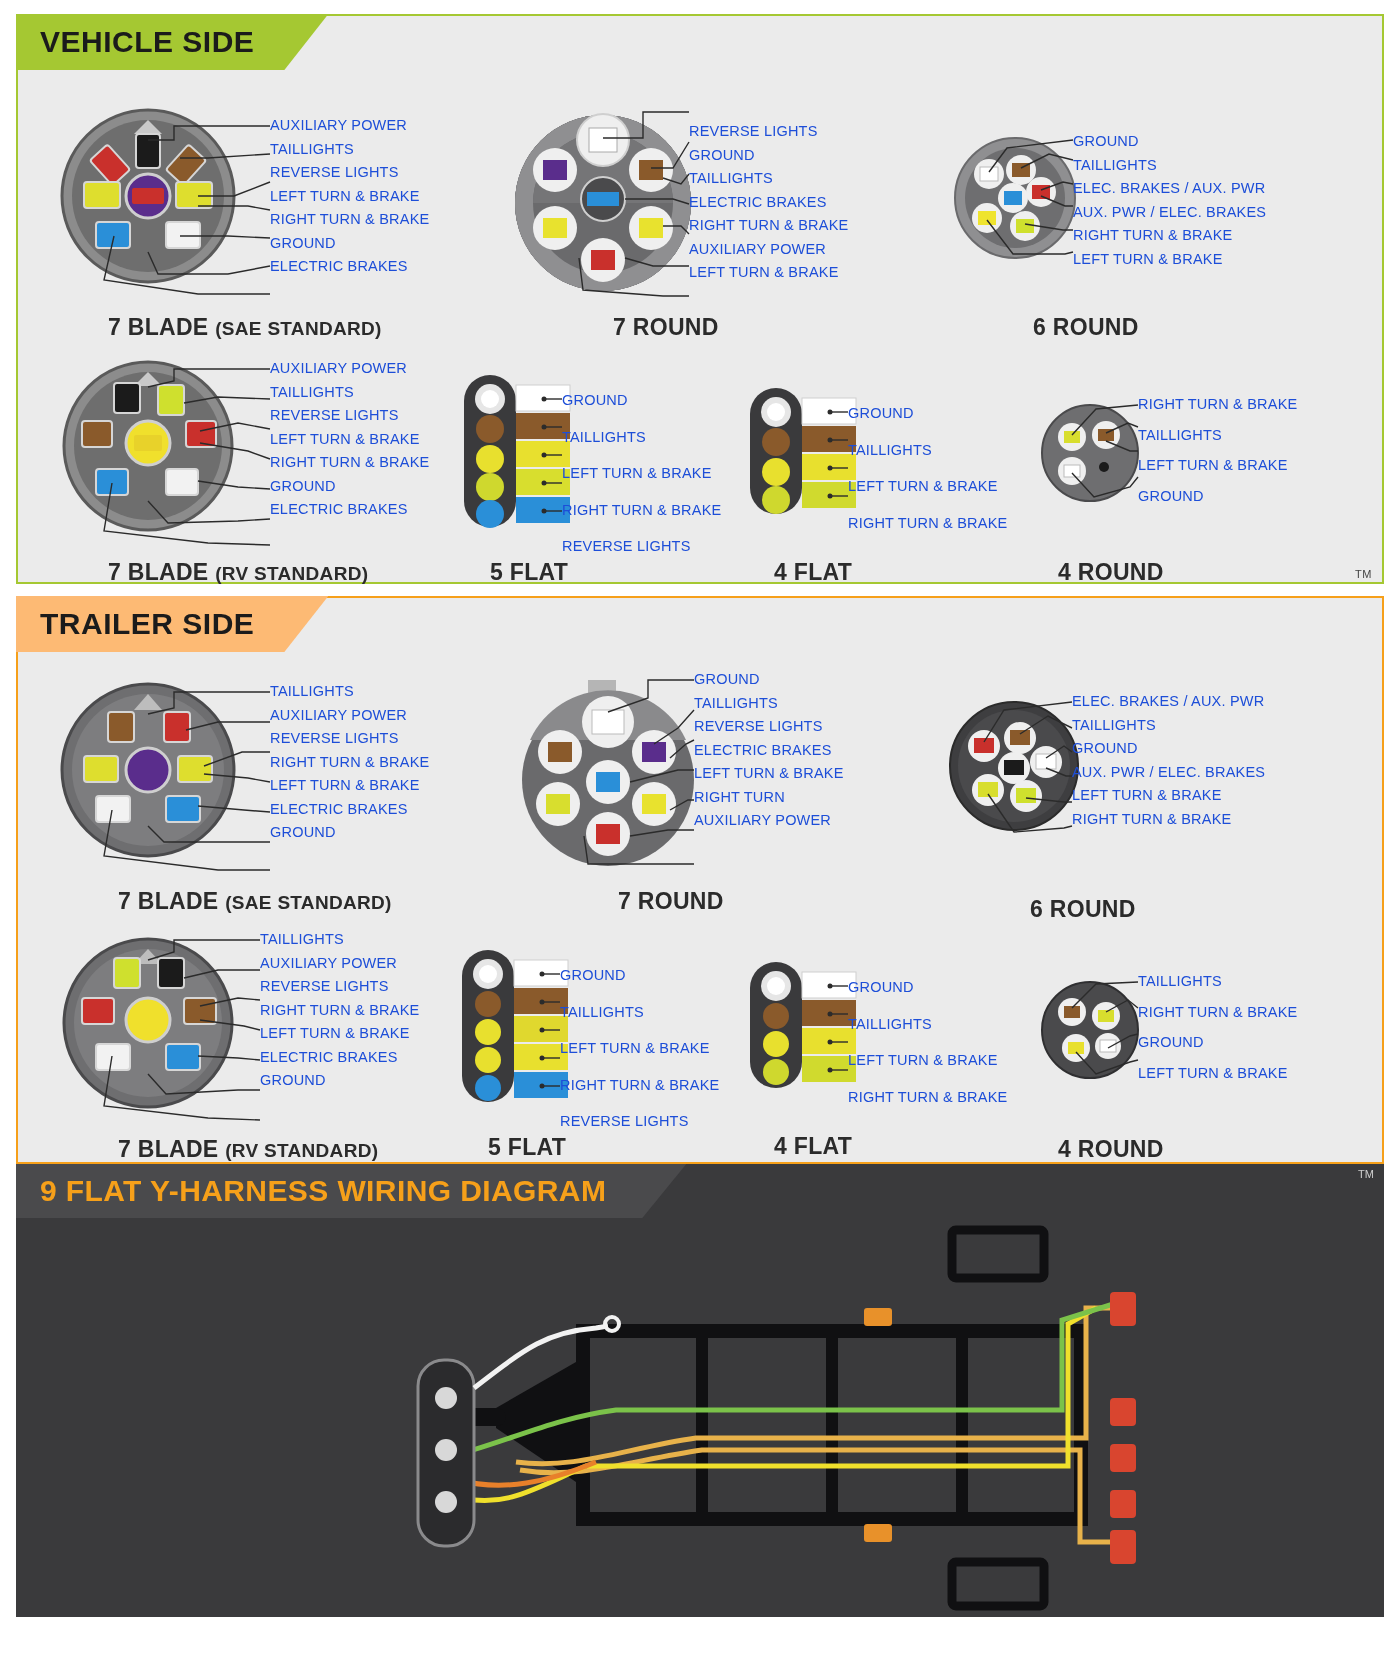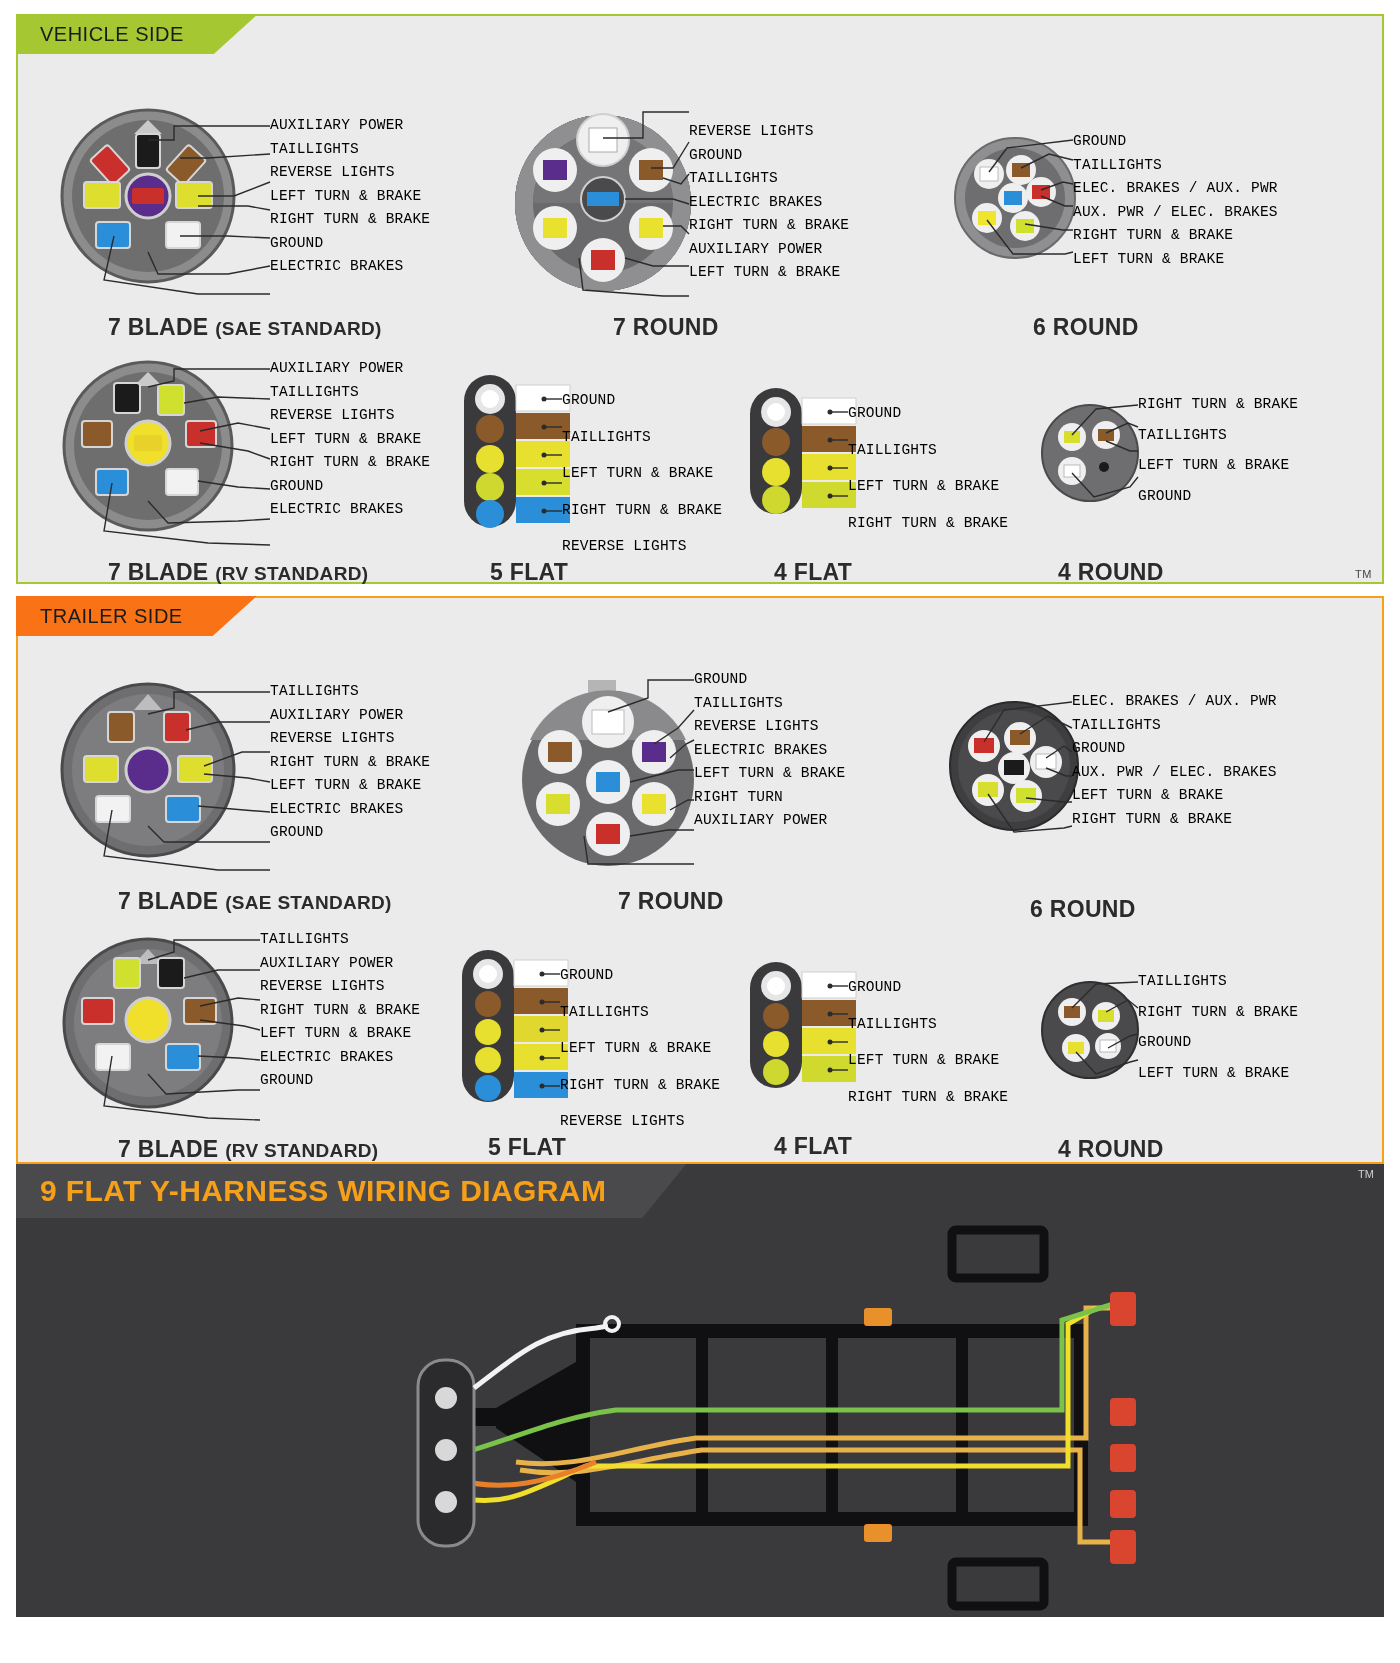--- a/index.html
+++ b/index.html
@@ -26,33 +26,33 @@
     background: #ebebeb;
     border: 2px solid #a5c832;
     margin-bottom: 0;
   }
   .section.trailer { border-color:#f6a01a; }
 
   .banner {
     position: absolute;
     top: -2px;
     left: -2px;
-    height: 40px;
+    height: 56px;
     padding: 0 74px 0 24px;
     display: flex;
     align-items: center;
     color: #1b1b1b;
-    font-size: 20px;
-    font-weight: normal;
+    font-size: 30px;
+    font-weight: bold;
     letter-spacing: .5px;
     clip-path: polygon(0 0, 100% 0, calc(100% - 44px) 100%, 0 100%);
     z-index: 5;
   }
   .banner.green { background:#a5c832; }
-  .banner.orange { background:#f97316; }
+  .banner.orange { background:#fdba74; }
 
   .tm {
     position:absolute;
     right:10px;
     bottom:4px;
     font-size:11px;
     color:#444;
     letter-spacing:.5px;
   }
 
@@ -67,24 +67,23 @@
     font-weight: bold;
     color: #2b2b2b;
     letter-spacing: .3px;
     white-space: nowrap;
   }
   .caption .sub { font-size: 19px; font-weight: bold; text-align: center; }
 
   .labels {
     position: absolute;
     font-size: 14.5px;
-    color: #000000;
+    color: #1d4ed8;
     letter-spacing: .2px;
     white-space: nowrap;
-    font-family: Liberation Mono, monospace;
   }
   .labels div { line-height: 1; margin-bottom: 9px; }
 
   svg { display:block; overflow: visible; }
 
   
   .yharness {
     position: relative;
     background: #3a3a3c;
     height: 453px;

